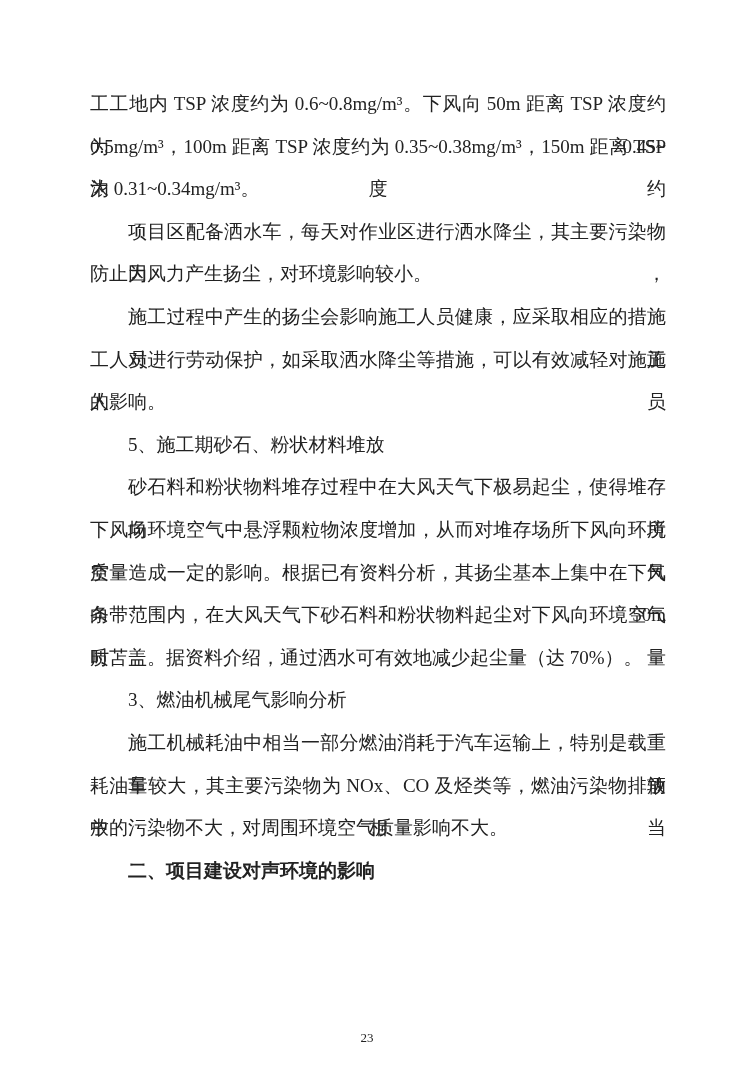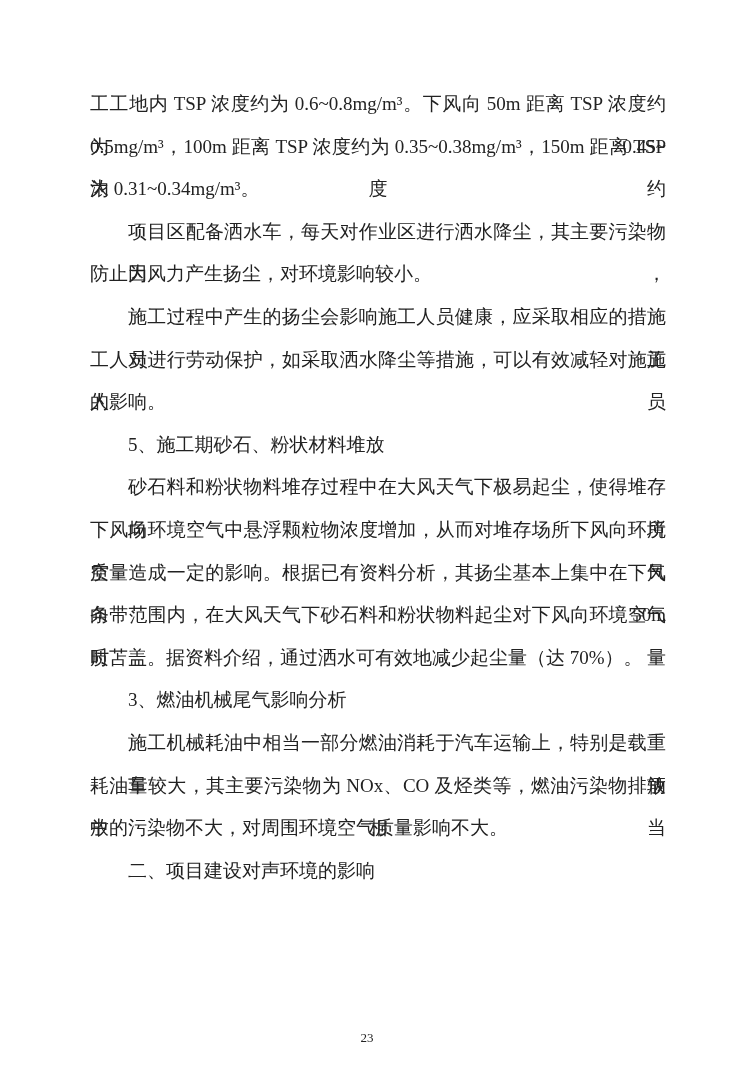--- a/index.html
+++ b/index.html
@@ -33,21 +33,21 @@
   .line.last {
     text-align-last: left;
   }
   .line.first-indent {
     padding-left: 38px;
   }
   .heading-num {
     font-weight: normal;
   }
   .heading-major {
-    font-weight: normal;
+    font-weight: bold;
   }
   .page-number {
     position: absolute;
     top: 1030px;
     left: 0;
     width: 100%;
     text-align: center;
     font-size: 13px;
     color: #222222;
   }

